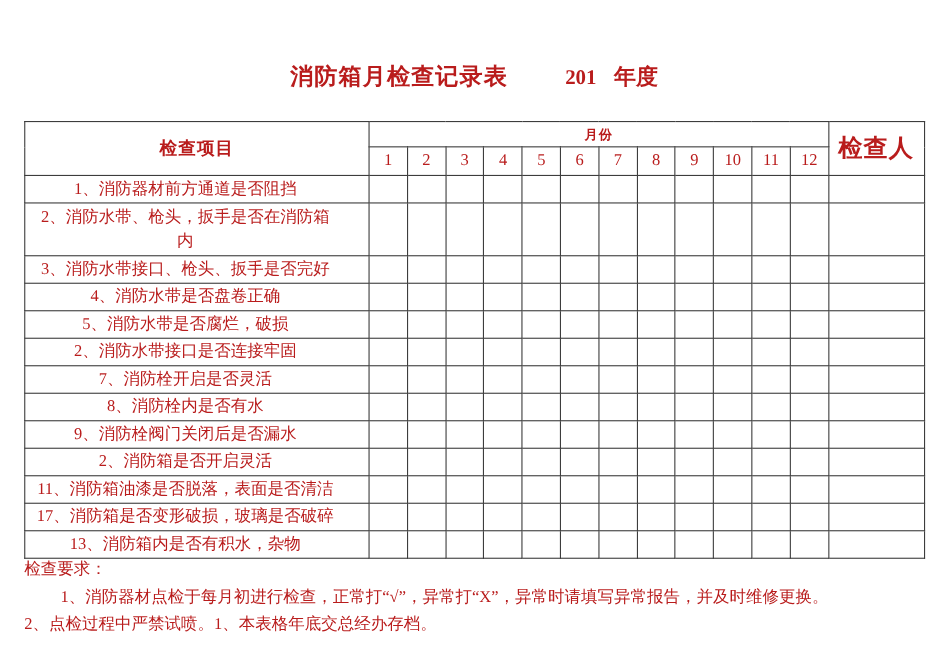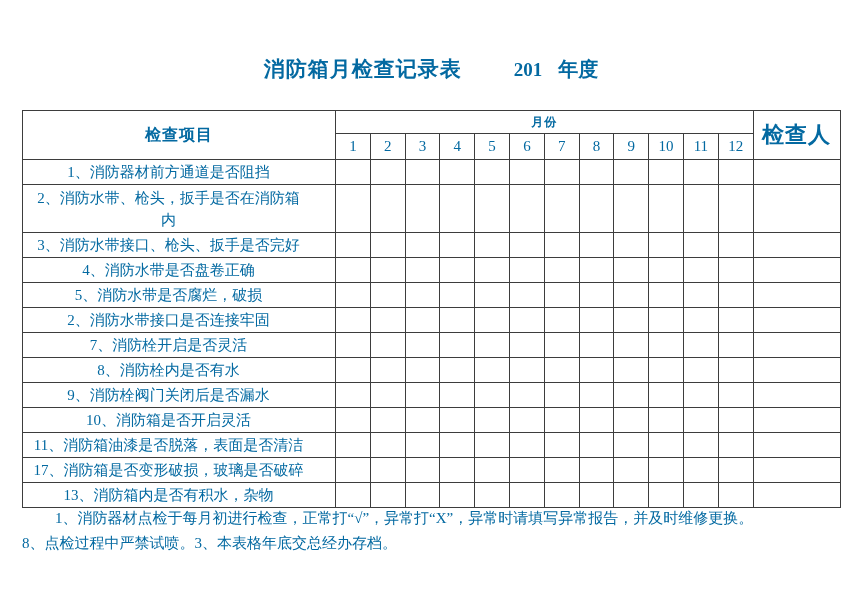--- a/index.html
+++ b/index.html
@@ -3,21 +3,21 @@
 <meta charset="utf-8">
 <style>
   * { margin: 0; padding: 0; box-sizing: border-box; }
   html, body { background: #e8e8e8; }
   .page {
     position: relative;
     width: 862px;
     height: 592px;
     background: #ffffff;
     font-family: "Liberation Serif", "DejaVu Serif", serif;
-    color: #0369a1;
+    color: #b91c1c;
     overflow: hidden;
     margin: 0 auto;
   }
   
   .title-row {
     position: absolute;
     top: 55px;
     left: 0;
     right: 0;
     text-align: center;
@@ -282,21 +282,21 @@
           <td></td>
           <td></td>
           <td></td>
           <td></td>
           <td></td>
           <td></td>
           <td></td>
           <td></td>
         </tr>
         <tr>
-          <td class="row-label">10、消防箱是否开启灵活</td>
+          <td class="row-label">2、消防箱是否开启灵活</td>
           <td></td>
           <td></td>
           <td></td>
           <td></td>
           <td></td>
           <td></td>
           <td></td>
           <td></td>
           <td></td>
           <td></td>
@@ -349,17 +349,18 @@
           <td></td>
           <td></td>
           <td></td>
           <td></td>
           <td></td>
         </tr>
       </tbody>
   </table>
 
   <div class="notes">
+    <div class="notes-heading">检查要求：</div>
     <div class="notes-line1">1、消防器材点检于每月初进行检查，正常打“√”，异常打“X”，异常时请填写异常报告，并及时维修更换。</div>
-    <div class="notes-line2">8、点检过程中严禁试喷。3、本表格年底交总经办存档。</div>
+    <div class="notes-line2">2、点检过程中严禁试喷。1、本表格年底交总经办存档。</div>
   </div>
 
 </div>
 
 </body></html>

